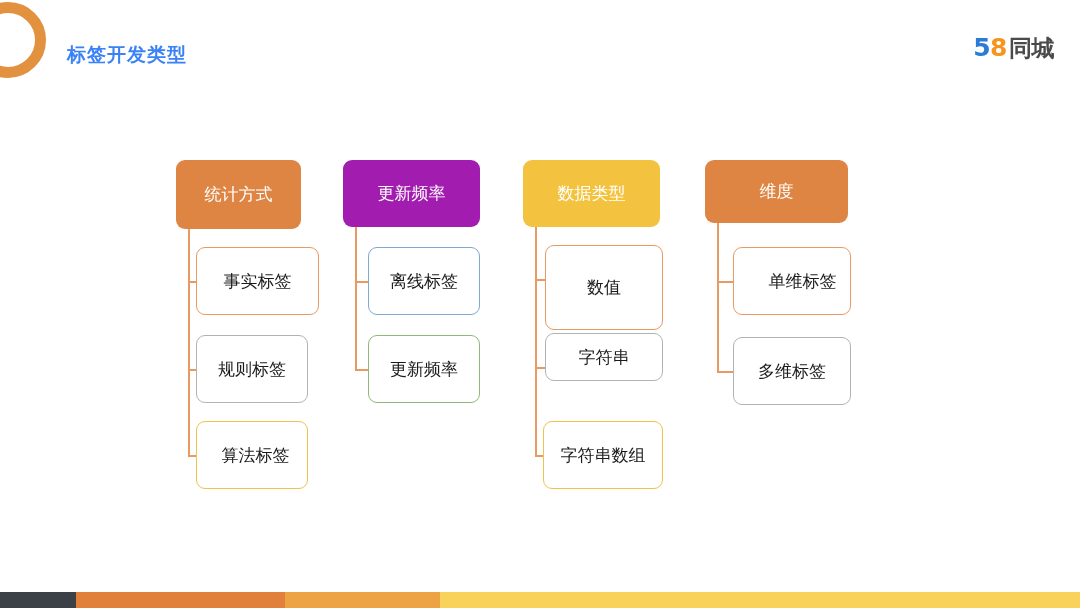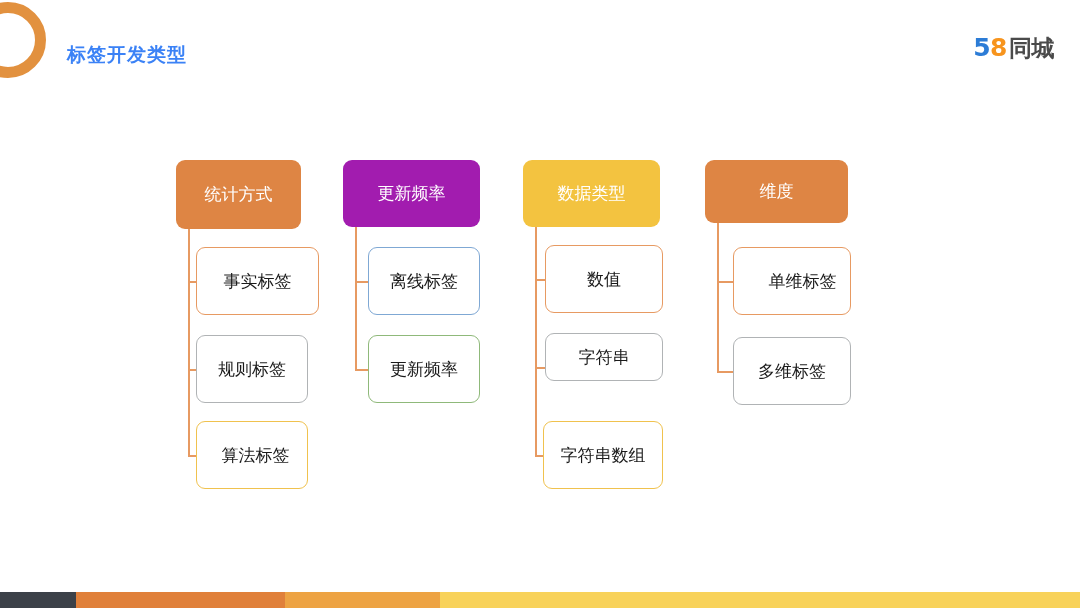--- a/index.html
+++ b/index.html
@@ -167,21 +167,21 @@
       <div class="connector v" style="left: 355px; top: 227px; height: 142px;"></div>
       <div class="connector h" style="left: 355px; top: 281px; width: 13px;"></div>
       <div class="node-child" style="left: 368px; top: 247px; width: 112px; height: 68px; border-color: rgb(127, 168, 212);">离线标签</div>
       <div class="connector h" style="left: 355px; top: 369px; width: 13px;"></div>
       <div class="node-child" style="left: 368px; top: 335px; width: 112px; height: 68px; border-color: rgb(143, 185, 122);">更新频率</div>
     </div>
     <div class="column">
       <div class="node-head" style="left: 523px; top: 160px; width: 137px; height: 67px; background: rgb(243, 195, 64);">数据类型</div>
       <div class="connector v" style="left: 535px; top: 227px; height: 228px;"></div>
       <div class="connector h" style="left: 535px; top: 279px; width: 10px;"></div>
-      <div class="node-child" style="left: 545px; top: 245px; width: 118px; height: 68px; border-color: rgb(231, 154, 98);">数值</div>
+      <div class="node-child" style="left: 545px; top: 245px; width: 118px; height: 85px; border-color: rgb(231, 154, 98);">数值</div>
       <div class="connector h" style="left: 535px; top: 367px; width: 10px;"></div>
       <div class="node-child" style="left: 545px; top: 333px; width: 118px; height: 48px; border-color: rgb(176, 179, 181);">字符串</div>
       <div class="connector h" style="left: 535px; top: 455px; width: 8px;"></div>
       <div class="node-child" style="left: 543px; top: 421px; width: 120px; height: 68px; border-color: rgb(240, 194, 78);">字符串数组</div>
     </div>
     <div class="column">
       <div class="node-head" style="left: 705px; top: 160px; width: 143px; height: 63px; background: rgb(222, 133, 68);">维度</div>
       <div class="connector v" style="left: 717px; top: 223px; height: 148px;"></div>
       <div class="connector h" style="left: 717px; top: 281px; width: 16px;"></div>
       <div class="node-child" style="left: 733px; top: 247px; width: 118px; height: 68px; border-color: rgb(231, 154, 98); padding-left: 21px;">单维标签</div>

